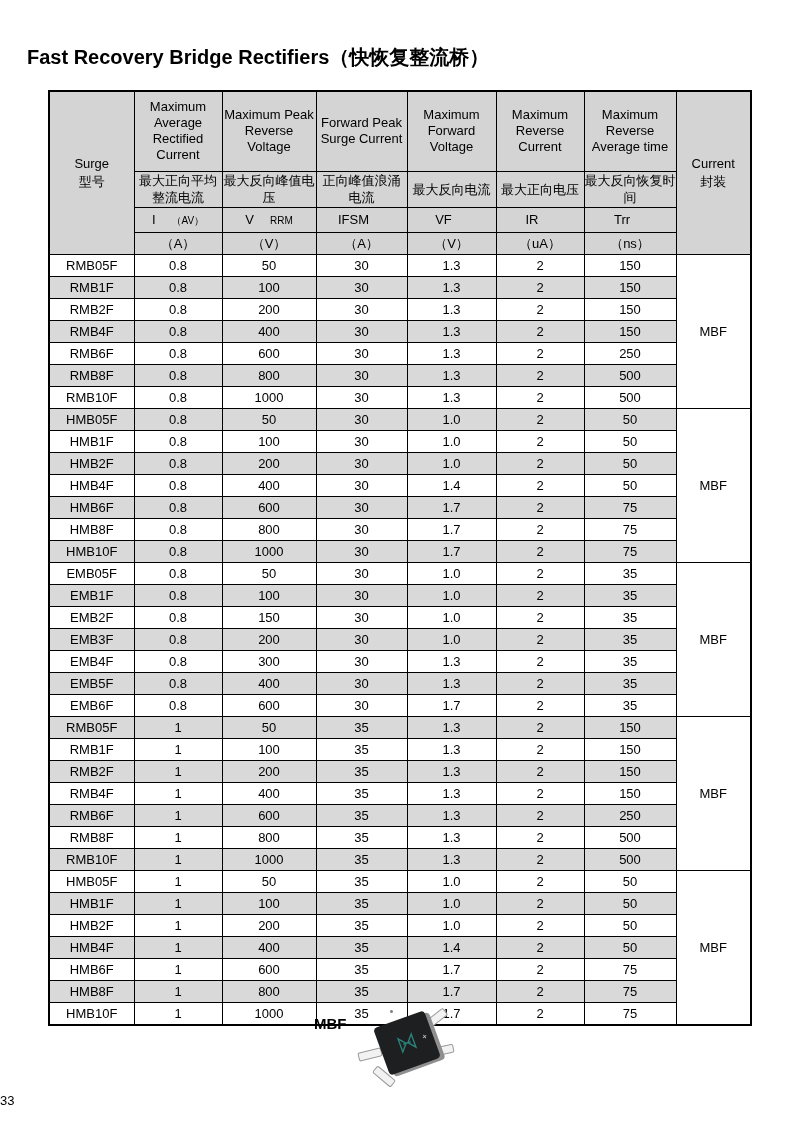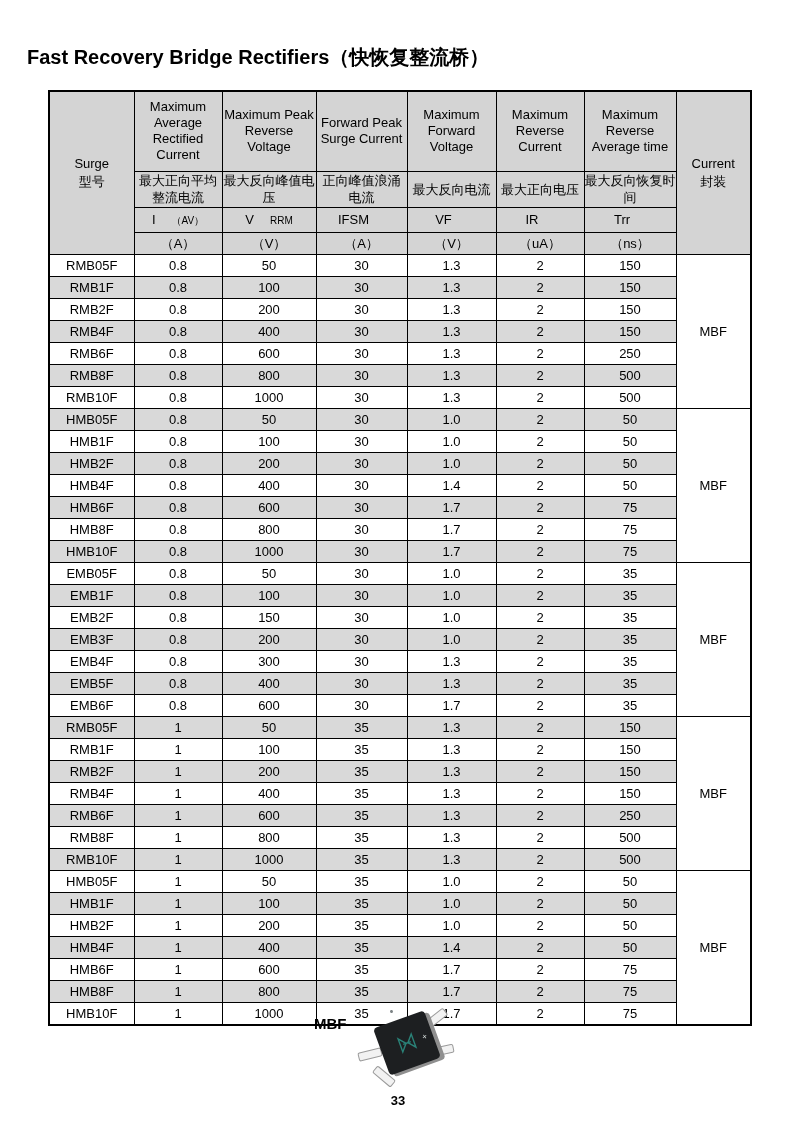--- a/index.html
+++ b/index.html
@@ -65,21 +65,21 @@
   .plus-mark{
     position:absolute;right:6px;top:20px;color:#cfd6d4;
     font-size:9px;transform:rotate(-20deg);
   }
   .pin-dot{
     position:absolute;left:32px;top:6px;width:3px;height:3px;border-radius:50%;
     background:#7d8486;transform:rotate(-20deg);
   }
   .page-number{
     position:absolute;left:0;top:1093px;width:796px;
-    text-align:center;font-size:13px;font-weight:bold;
+    font-size:13px;
   }
 </style>
 </head>
 <body>
 
 <div class="title">Fast Recovery Bridge Rectifiers（快恢复整流桥）</div>
 
 <table class="spec" id="spec-table">
     <colgroup>
       <col style="width: 85px;">

